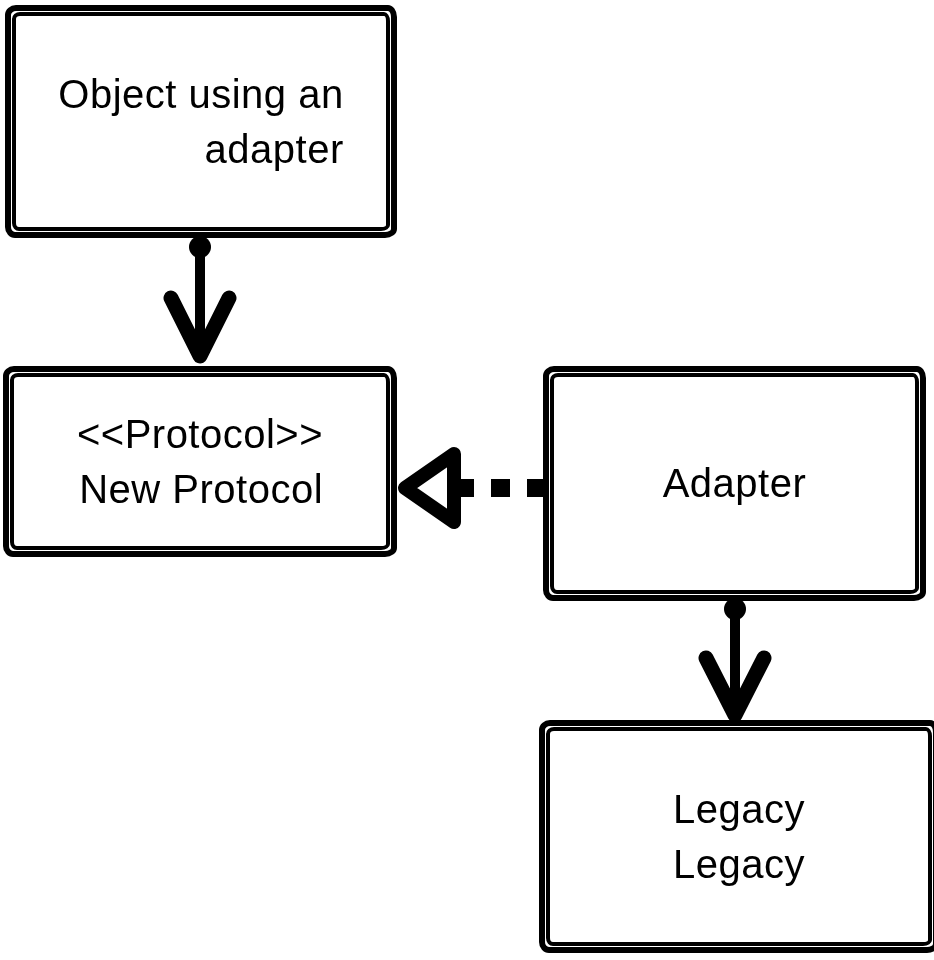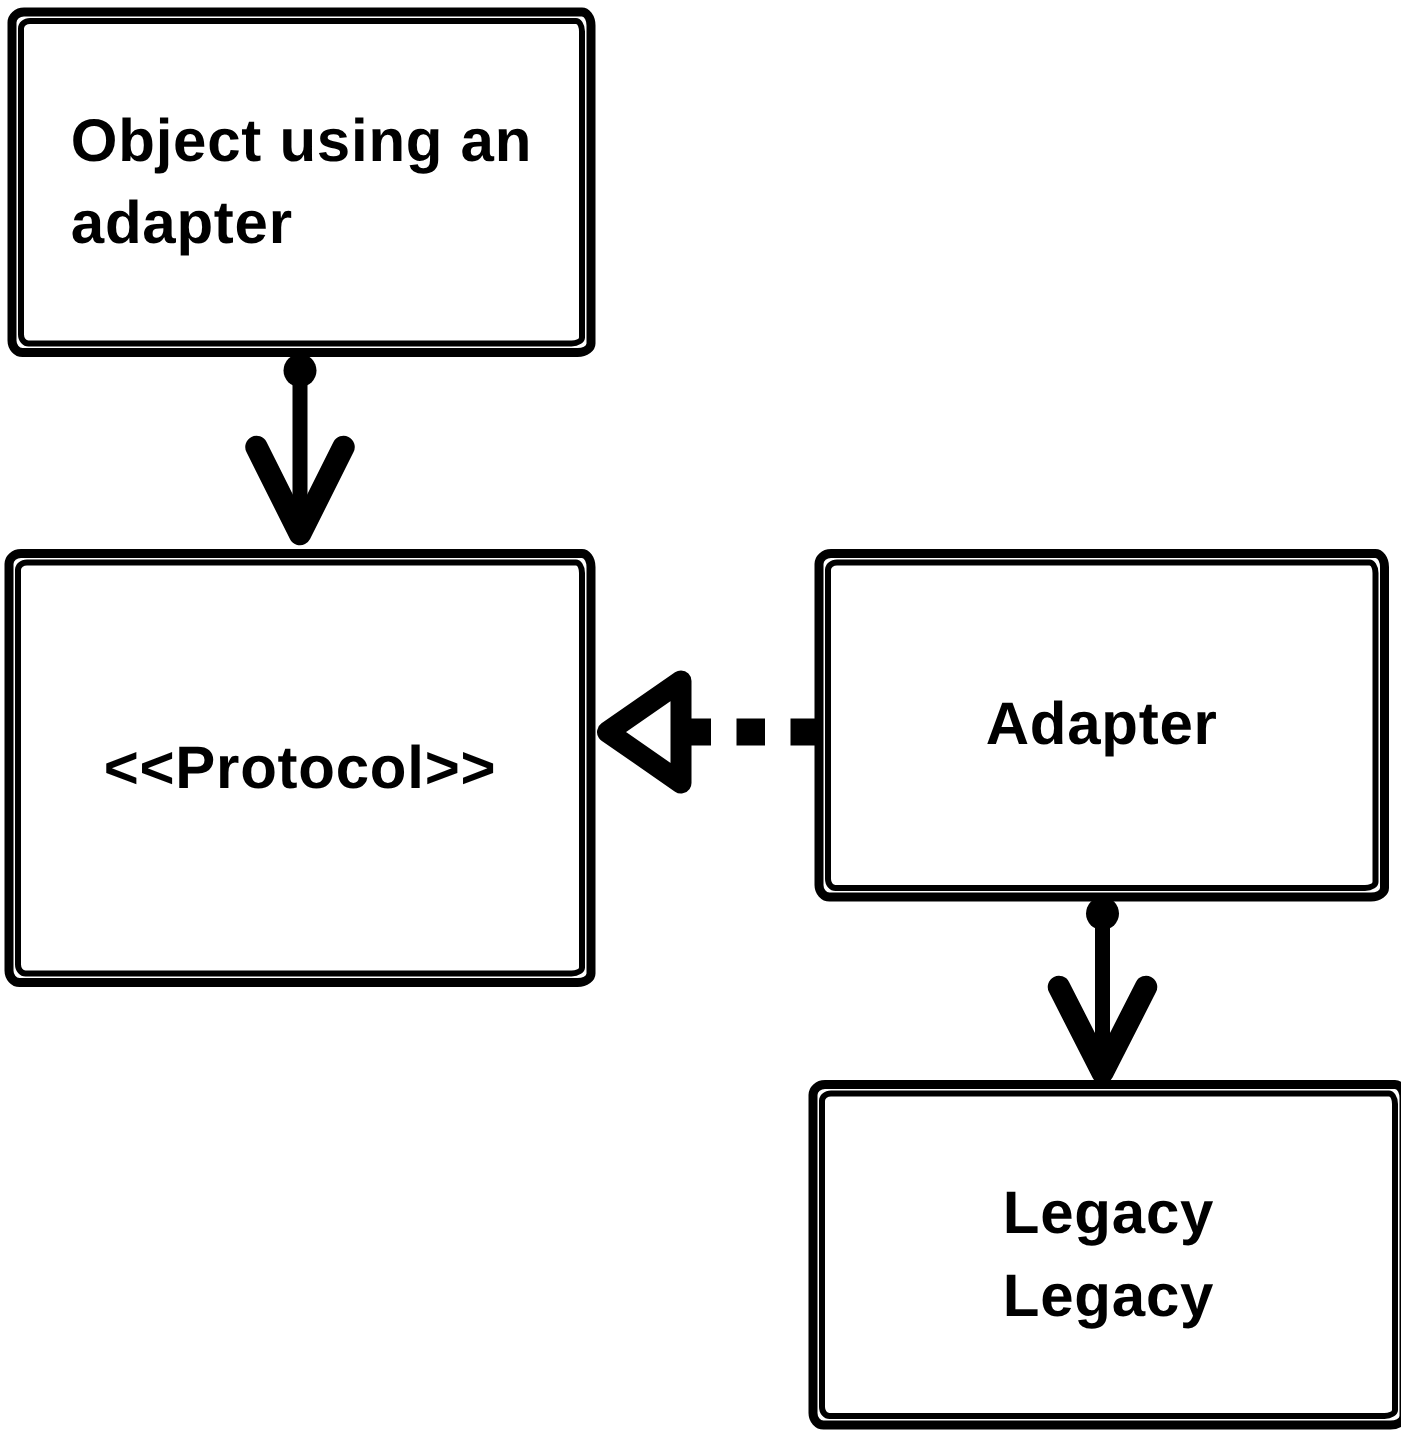--- a/index.html
+++ b/index.html
@@ -29,32 +29,32 @@
   .node::before {
     content: "";
     position: absolute;
     inset: 1px;
     border: 4px solid #000000;
     border-radius: 8px 6px 9px 7px / 7px 9px 6px 8px;
     pointer-events: none;
   }
   .node .label {
     position: relative;
-    text-align: left;
+    text-align: right;
     color: #000000;
-    font-weight: 700;
+    font-weight: 400;
     font-size: 40px;
     line-height: 55px;
     letter-spacing: 0.5px;
     white-space: nowrap;
   }
   .node .label span { display: block; }
 
   .node-client   { left: 5px;   top: 5px;   width: 392px; height: 233px; }
-  .node-protocol { left: 3px;   top: 366px; width: 394px; height: 292px; }
+  .node-protocol { left: 3px;   top: 366px; width: 394px; height: 191px; }
   .node-adapter  { left: 543px; top: 366px; width: 383px; height: 235px; }
   .node-legacy   { left: 539px; top: 720px; width: 400px; height: 233px; }
 
   .edge { position: absolute; }
   .edge-client-protocol { left: 158px; top: 234px; }
   .edge-adapter-protocol { left: 390px; top: 442px; }
   .edge-adapter-legacy { left: 693px; top: 597px; }
 </style>
 </head>
 <body>
@@ -70,20 +70,21 @@
 
   <svg class="edge edge-client-protocol" width="84" height="130" viewBox="0 0 84 130">
     <circle cx="42" cy="13" r="11" fill="#000000"></circle>
     <path d="M42 13 L42 104" stroke="#000000" stroke-width="10" stroke-linecap="round" fill="none"></path>
     <path d="M13 64 L42 122 L71 64" stroke="#000000" stroke-width="15" stroke-linecap="round" stroke-linejoin="round" fill="none"></path>
   </svg>
 
   <div class="node node-protocol">
     <div class="label">
       <span>&lt;&lt;Protocol&gt;&gt;</span>
+      <span>New Protocol</span>
     </div>
   </div>
 
   <div class="node node-adapter">
     <div class="label">
       <span>Adapter</span>
     </div>
   </div>
 
   <svg class="edge edge-adapter-protocol" width="158" height="92" viewBox="0 0 158 92">

